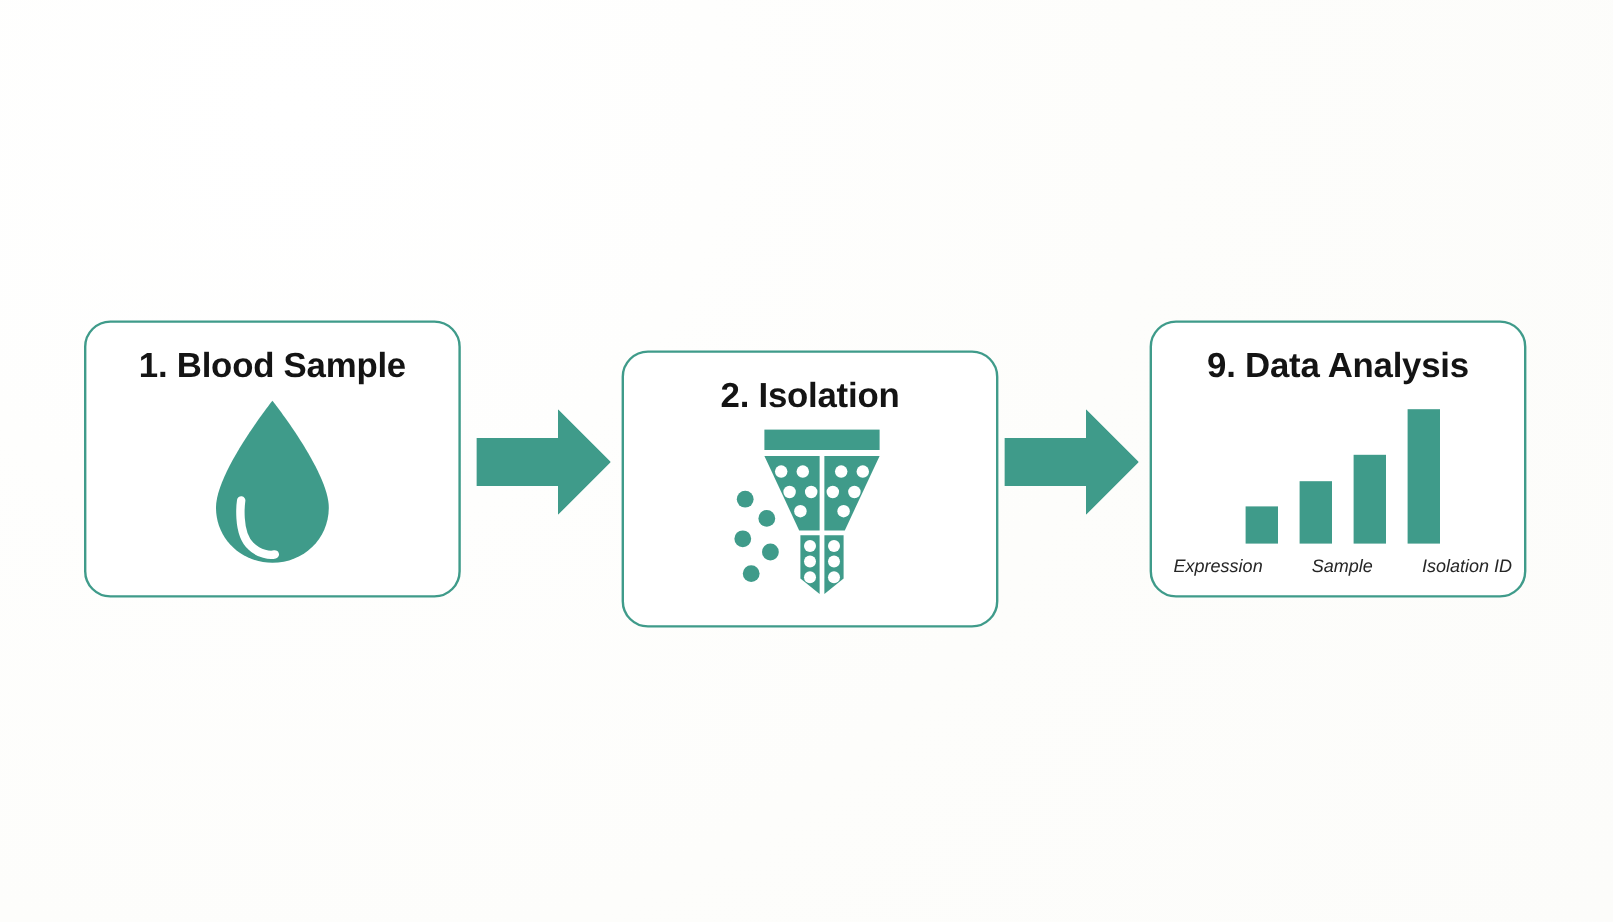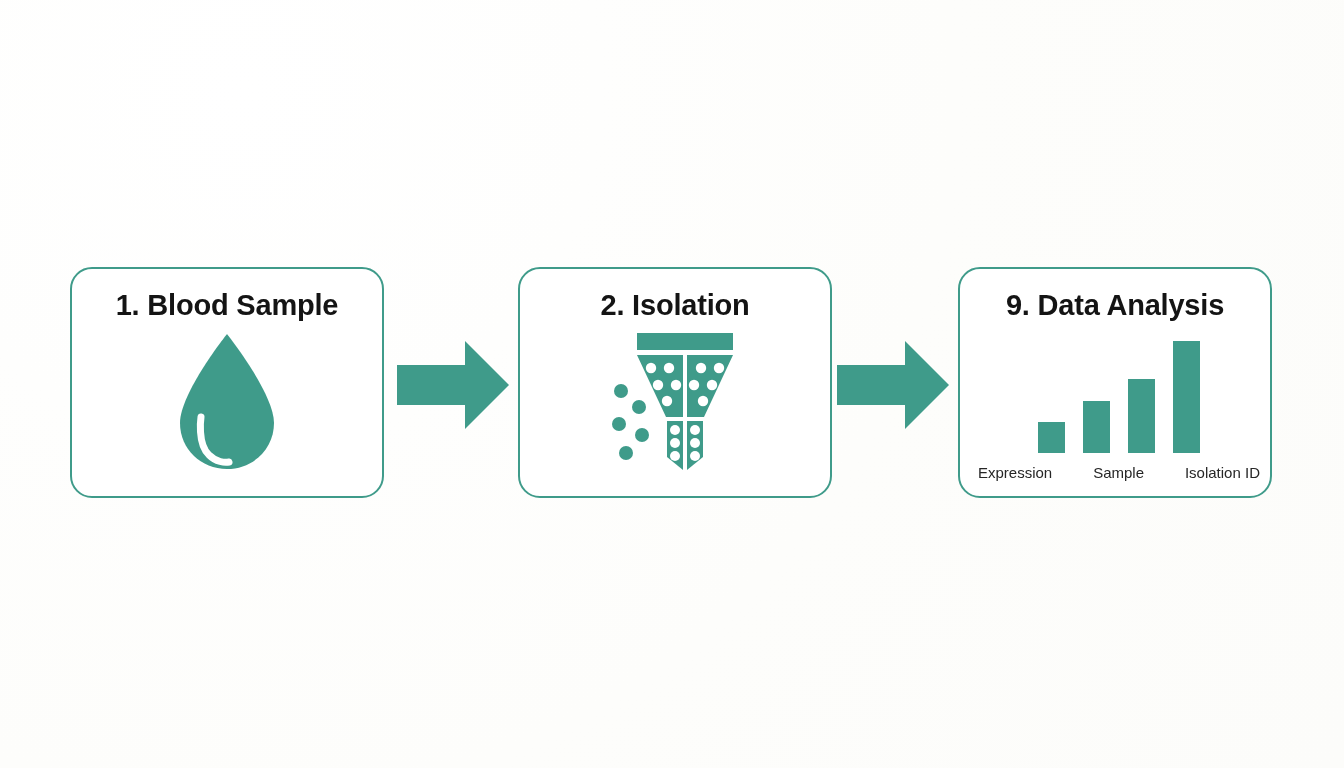--- a/index.html
+++ b/index.html
@@ -109,21 +109,21 @@
     right: 10px;
     bottom: 10px;
     height: 20px;
     display: flex;
     align-items: center;
     justify-content: space-between;
     font-size: 15px;
     color: #262626;
     white-space: nowrap;
   }
-  .bar-label { line-height: 1; }
+  .bar-label { line-height: 1; font-style: italic; }
 </style>
 </head>
 <body style="background: rgb(253, 253, 252);">
 
 <div id="bg-wash"></div>
 
 <div id="flow">
 
   <div class="card" id="card-1" style="background: rgb(255, 255, 255); border-color: rgb(63, 155, 138);">
     <div class="card-title" style="color: rgb(20, 20, 20);">1. Blood Sample</div>
@@ -143,21 +143,21 @@
       </svg>
     </div>
   </div>
 
   <div class="arrow" id="arrow-1">
     <svg width="112" height="88" viewBox="0 0 112 88" aria-hidden="true">
       <path d="M0 24 L68 24 L68 0 L112 44 L68 88 L68 64 L0 64 Z" fill="#3f9b8a"></path>
     </svg>
   </div>
 
-  <div class="card" id="card-2" style="background: rgb(255, 255, 255); border-color: rgb(63, 155, 138);">
+  <div class="card" id="card-2" style="background: rgb(255, 255, 255); border-color: rgb(63, 155, 138); margin-top: 25px;">
     <div class="card-title" style="color: rgb(20, 20, 20);">2. Isolation</div>
 
     <div class="card-icon">
       <svg width="130" height="142" viewBox="0 0 130 142" aria-hidden="true">
 
         <rect x="27" y="2" width="96" height="17" fill="#3f9b8a"></rect>
 
         <path d="M27 24 L73 24 L73 86 L56 86 Z" fill="#3f9b8a"></path>
         <path d="M77 24 L123 24 L94 86 L77 86 Z" fill="#3f9b8a"></path>
 

